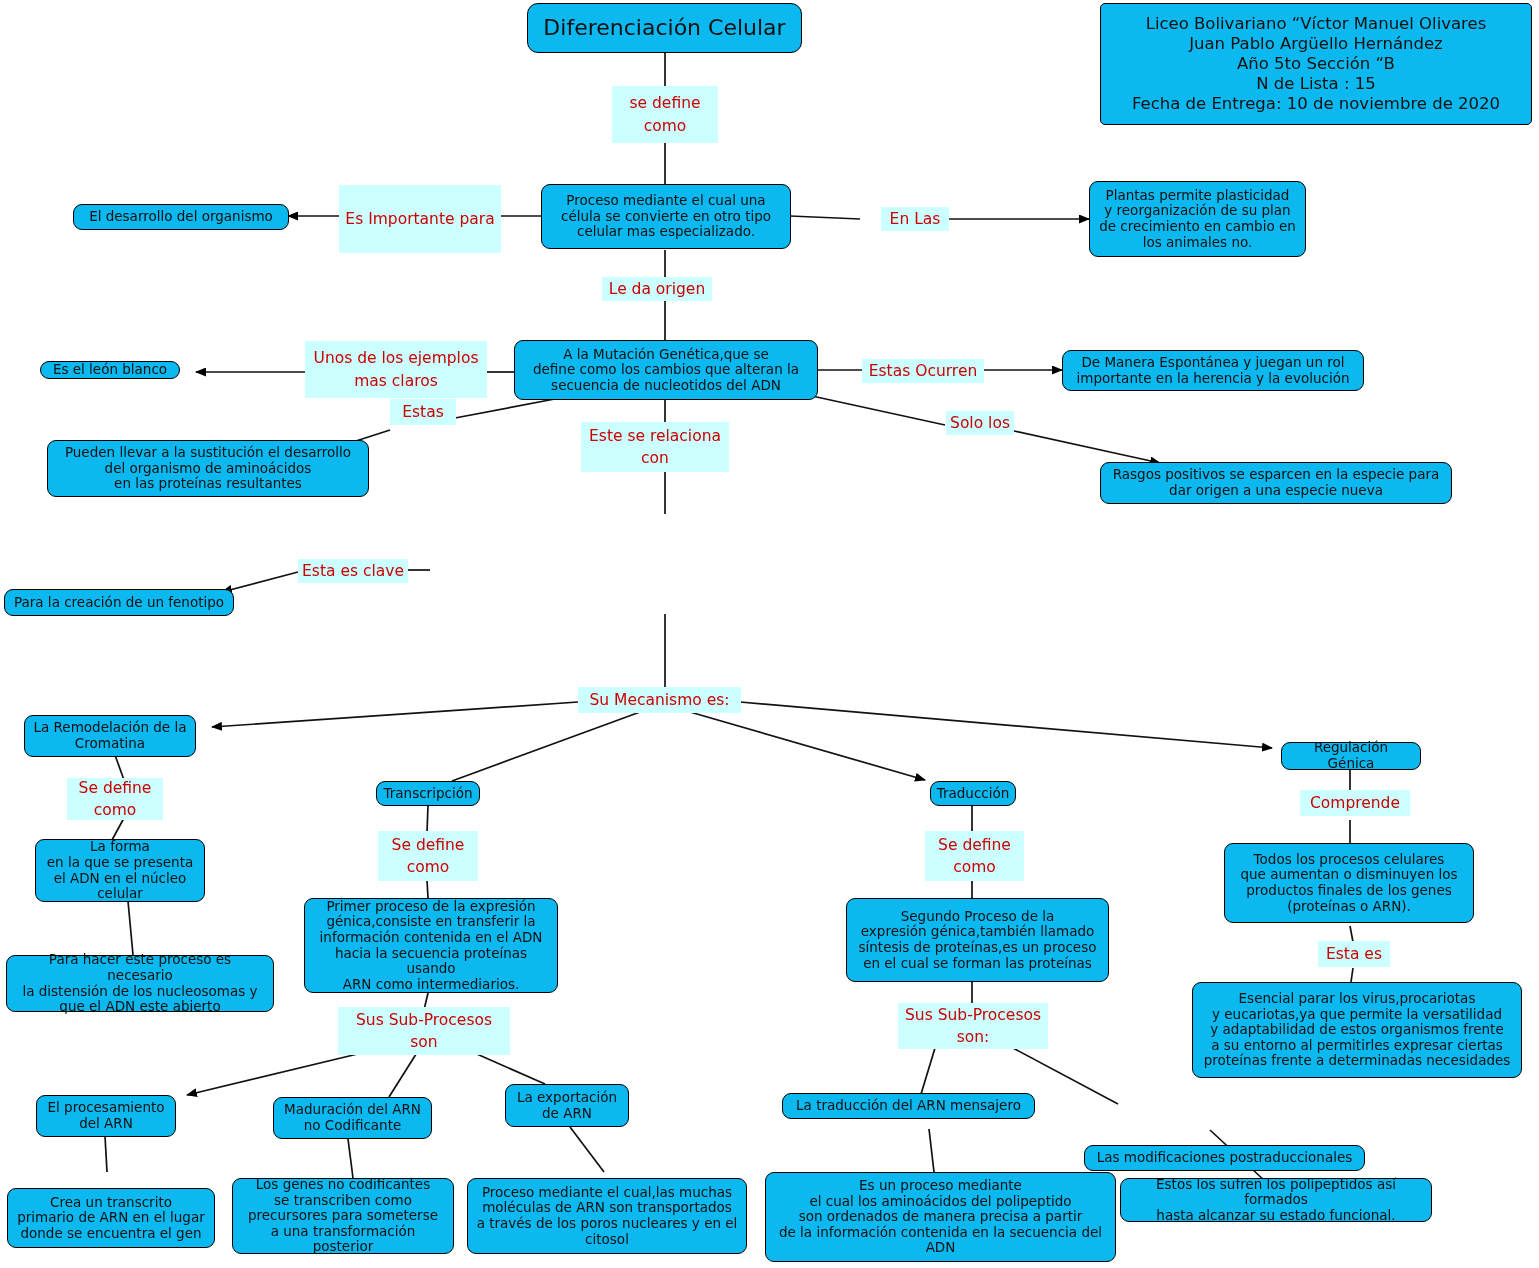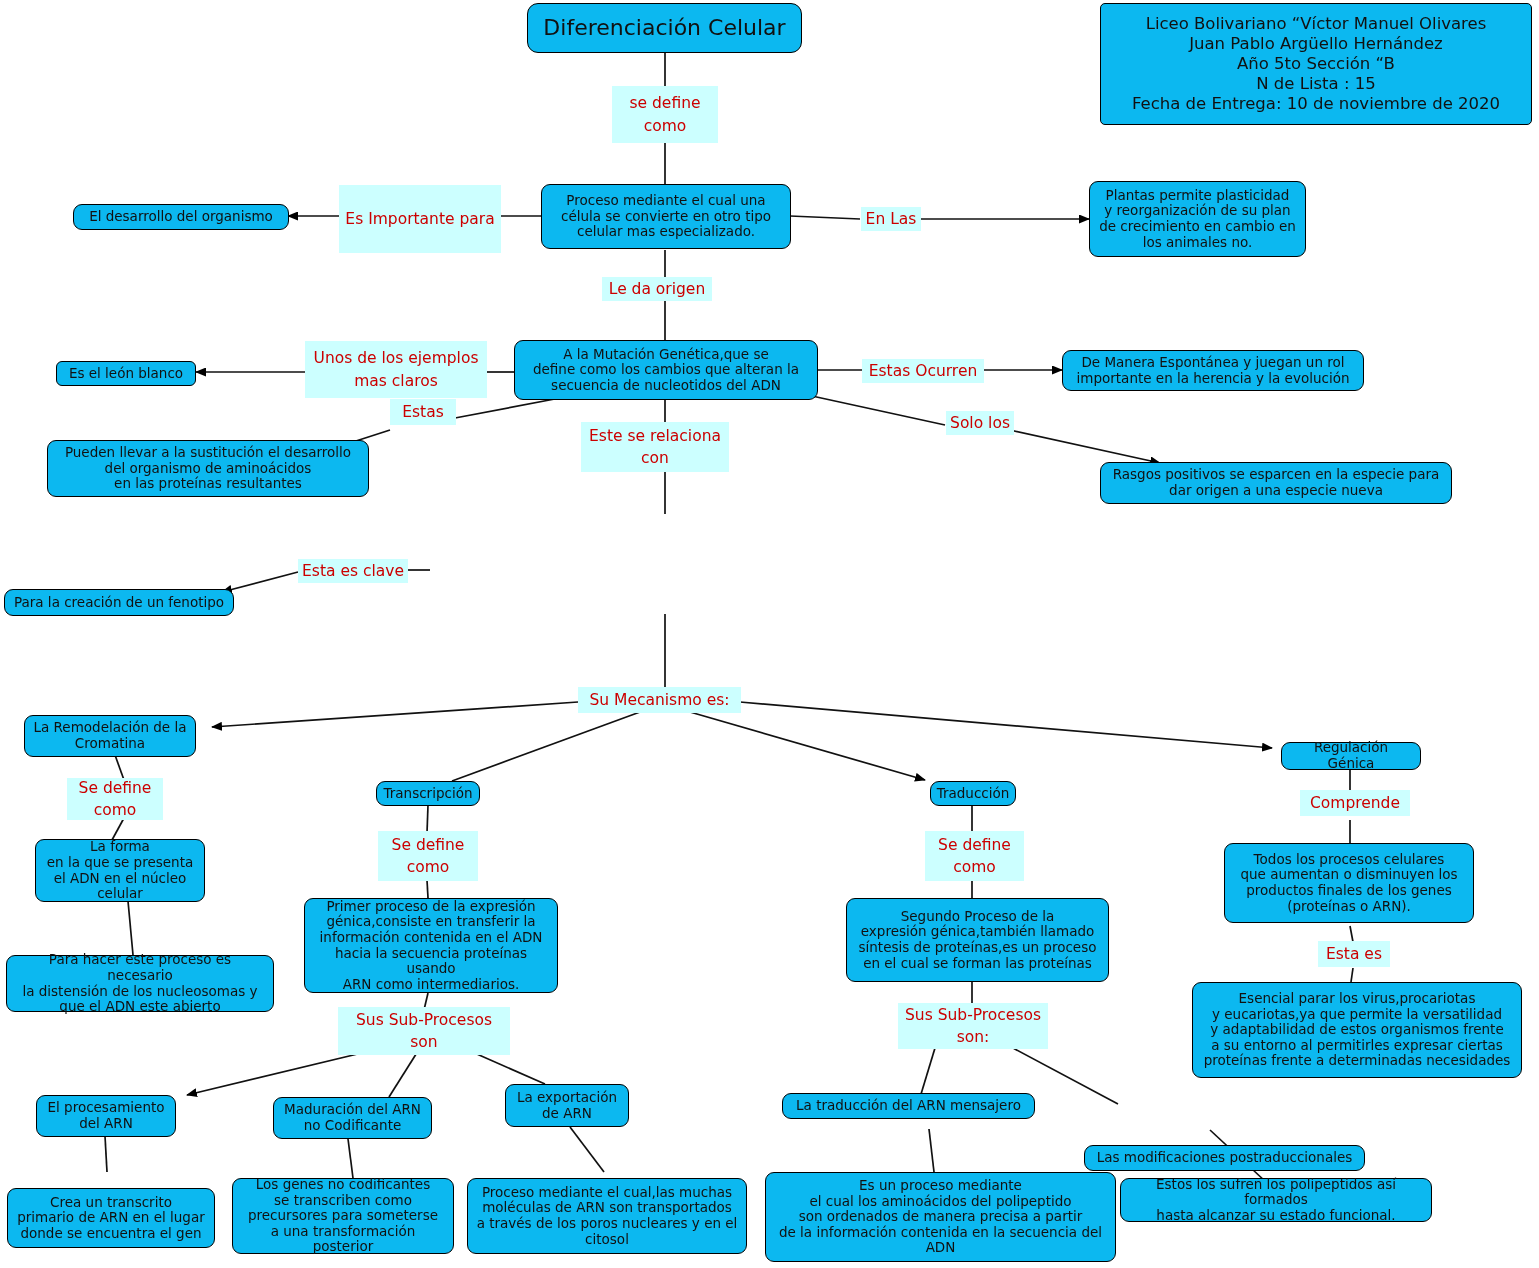--- a/index.html
+++ b/index.html
@@ -166,37 +166,37 @@
 como</div>
 
   <div class="node" style="left:541px;top:184px;width:250px;height:65px;">Proceso mediante el cual una
 célula se convierte en otro tipo
 celular mas especializado.</div>
 
   <div class="link-label" style="left:339px;top:185px;width:162px;height:68px;">Es Importante para</div>
 
   <div class="node" style="left:73px;top:204px;width:216px;height:26px;">El desarrollo del organismo</div>
 
-  <div class="link-label" style="left:861px;top:207px;width:60px;height:24px;">En Las</div>
+  <div class="link-label" style="left:881px;top:207px;width:68px;height:24px;">En Las</div>
 
   <div class="node" style="left:1089px;top:181px;width:217px;height:76px;">Plantas permite plasticidad
 y reorganización de su plan
 de crecimiento en cambio en
 los animales no.</div>
 
   <div class="link-label" style="left:602px;top:277px;width:110px;height:24px;">Le da origen</div>
 
   <div class="node" style="left:514px;top:340px;width:304px;height:60px;">A la Mutación Genética,que se
 define como los cambios que alteran la
 secuencia de nucleotidos del ADN</div>
 
   <div class="link-label" style="left:305px;top:341px;width:182px;height:57px;">Unos de los ejemplos
 mas claros</div>
 
-  <div class="node" style="left:56px;top:361px;width:140px;height:25px;border-radius:6px;">Es el león blanco</div>
+  <div class="node" style="left:40px;top:361px;width:140px;height:18px;">Es el león blanco</div>
 
   <div class="link-label" style="left:390px;top:399px;width:66px;height:26px;">Estas</div>
 
   <div class="node" style="left:47px;top:440px;width:322px;height:57px;">Pueden llevar a la sustitución el desarrollo
 del organismo de aminoácidos
 en las proteínas resultantes</div>
 
   <div class="link-label" style="left:862px;top:359px;width:122px;height:24px;">Estas Ocurren</div>
 
   <div class="node" style="left:1062px;top:350px;width:302px;height:41px;">De Manera Espontánea y juegan un rol

